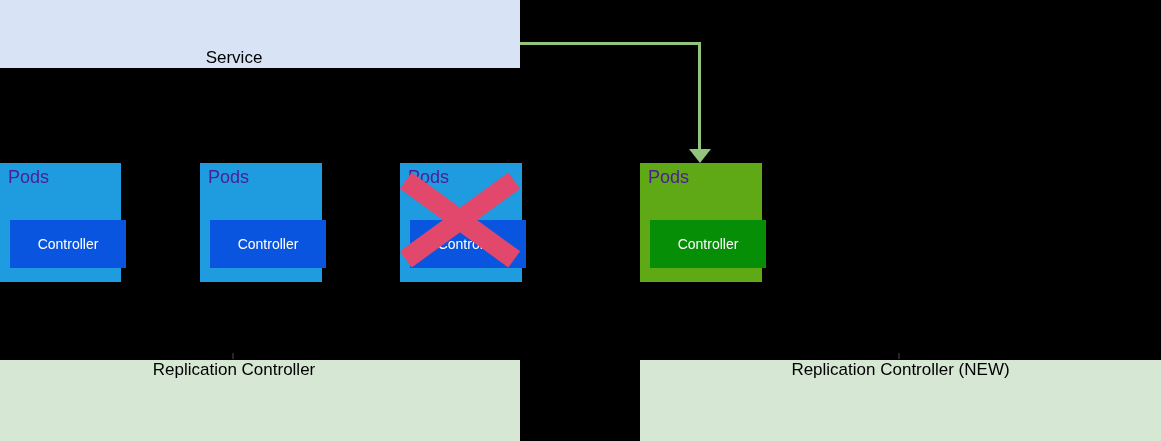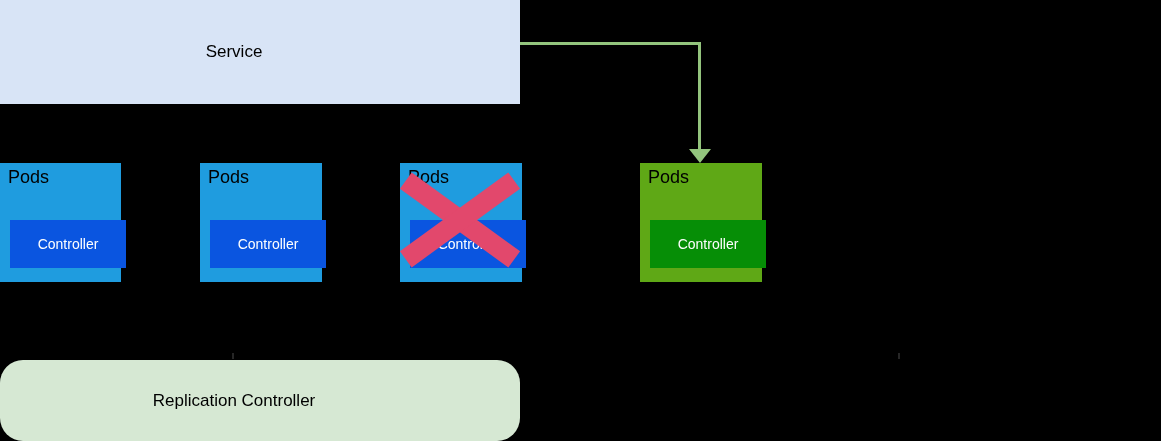--- a/index.html
+++ b/index.html
@@ -9,22 +9,22 @@
     width: 1161px;
     height: 441px;
     background: #000;
     overflow: hidden;
     font-family: "Liberation Sans", sans-serif;
   }
   .box { position: absolute; box-sizing: border-box; }
 
   
   .service {
-    left: 0; top: 2; width: 520px; height: 104px;
-    display: flex; align-items: center; justify-content: center;
+    left: 0; top: 2; width: 520px; height: 68px;
+    display: flex; align-items: flex-end; justify-content: center;
     padding-right: 52px; 
     font-size: 17px; color: #000;
   }
 
   
   .arrow-h { left: 520px; top: 42px; width: 180px; height: 3px; }
   .arrow-v { left: 698px; top: 42px; width: 3px; height: 110px; }
   .arrow-head {
     left: 689px; top: 149px; width: 0; height: 0;
     border-left: 11px solid transparent;
@@ -33,42 +33,42 @@
   }
 
   
   .pod { top: 163px; height: 119px; }
   .pod-1 { left: 0; width: 121px; }
   .pod-2 { left: 200px; width: 122px; }
   .pod-3 { left: 400px; width: 122px; }
   .pod-4 { left: 640px; width: 122px; }
   .pod-label {
     position: absolute; left: 8px; top: 4px;
-    font-size: 18px; color: #000000;
+    font-size: 18px; color: #4c1d95;
   }
   .controller {
     position: absolute; left: 10px; top: 57px; width: 116px; height: 48px;
     display: flex; align-items: center; justify-content: center;
     font-size: 14px; color: #fff;
   }
 
   
   .cross { left: 400px; top: 173px; width: 120px; height: 94px; }
   .cross-bar {
     position: absolute; left: 50%; top: 50%;
     width: 134px; height: 20px;
   }
   .cross-bar.a { transform: translate(-50%, -50%) rotate(36deg); }
   .cross-bar.b { transform: translate(-50%, -50%) rotate(-36deg); }
 
   
   .rc {
     top: 360px; height: 81px;
-    display: flex; align-items: center; justify-content: center;
-    font-size: 17px; color: #000; border-radius: 23px;
+    display: flex; align-items: flex-start; justify-content: center;
+    font-size: 17px; color: #000;
   }
   .rc-old { left: 0; width: 520px; padding-right: 52px; } 
   .rc-new { left: 640px; width: 521px; }
 
   
   .tick { width: 2px; height: 6px; background: #262626; }
   .tick-1 { left: 232px; top: 353px; }
   .tick-2 { left: 898px; top: 353px; }
 </style>
 </head>
@@ -113,17 +113,20 @@
   <div class="box pod pod-4" style="background: rgb(95, 168, 22);">
     <span class="pod-label">Pods</span>
     <div class="controller" style="background: rgb(6, 142, 6);">
       <span>Controller</span>
     </div>
   </div>
 
   <div class="box rc rc-old" style="background: rgb(214, 232, 211);">
     <span>Replication Controller</span>
   </div>
+  <div class="box rc rc-new" style="background: rgb(214, 232, 211);">
+    <span>Replication Controller (NEW)</span>
+  </div>
 
   <div class="box tick tick-1"></div>
   <div class="box tick tick-2"></div>
 
 </div>
 
 </body></html>

